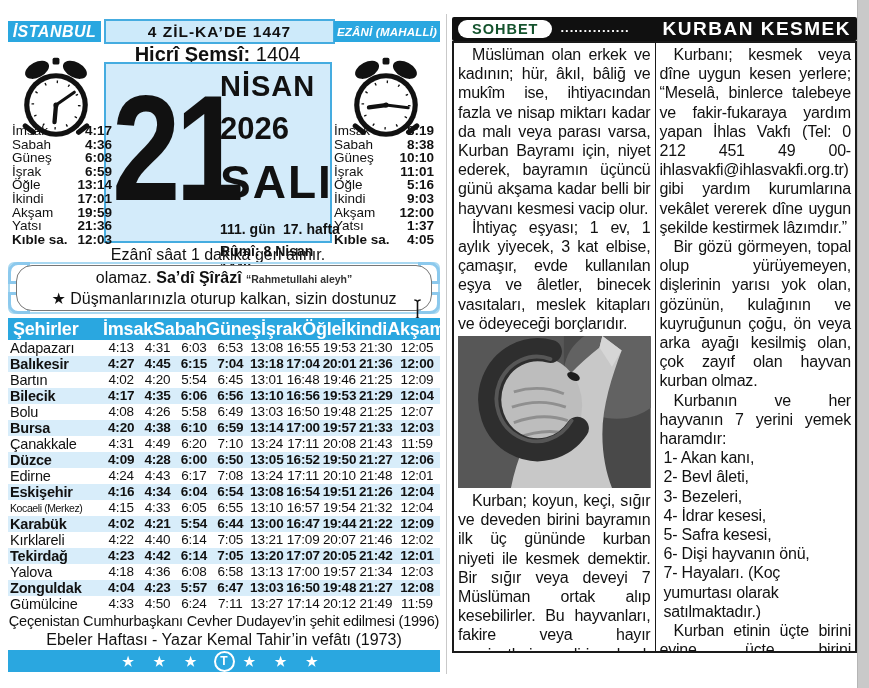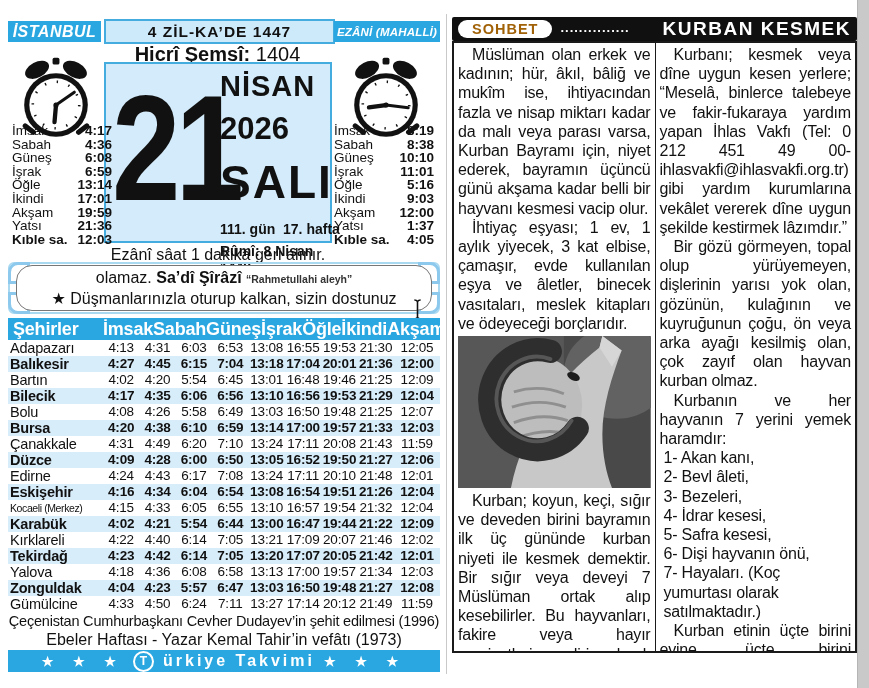--- a/index.html
+++ b/index.html
@@ -77,21 +77,21 @@
   .brand-text{letter-spacing:3px;}
 
   
   .gutter{left:446px;top:14px;width:1px;height:660px;background:#c9c9c9;}
   .scan-edge{right:0;top:0;width:11px;height:688px;background:#c9c9c9;
     border-left:1px solid #b5b5b5;}
 
   
   .sohbet-bar{left:452px;top:17px;width:405px;height:24px;background:#101010;border-radius:2px;
     display:flex;align-items:center;padding:0 6px;box-sizing:border-box;color:#fff;}
-  .sohbet-pill{background:#fff;color:#a16207;border-radius:11px;font-weight:900;font-size:14.5px;
+  .sohbet-pill{background:#fff;color:#14532d;border-radius:11px;font-weight:900;font-size:14.5px;
     padding:1px 14px;letter-spacing:1px;}
   .sohbet-dots{font-weight:900;font-size:13px;letter-spacing:1px;margin:0 6px 4px 8px;}
   .sohbet-title{font-weight:900;font-size:19px;letter-spacing:1.5px;flex:1;text-align:right;}
 
   .article{left:452px;top:41px;width:405px;height:612px;border:2px solid #1a1a1a;box-sizing:border-box;
     display:flex;overflow:hidden;}
   .col{width:50%;box-sizing:border-box;padding:2px 4px;overflow:hidden;}
   .col2{border-left:1px solid #1a1a1a;}
   .para{margin:0;font-size:16px;line-height:19.2px;text-align:justify;text-indent:14px;letter-spacing:-.2px;}
   .list p{margin:0;font-size:16px;line-height:19.2px;padding-left:4px;letter-spacing:-.2px;}
@@ -485,21 +485,20 @@
 </div>
 
 <div class="abs events">
   <div class="event1">Çeçenistan Cumhurbaşkanı Cevher Dudayev’in şehit edilmesi (1996)</div>
   <div class="event2">Ebeler Haftası - Yazar Kemal Tahir’in vefâtı (1973)</div>
 </div>
 
 <div class="abs cyan brand-bar">
   <span class="brand-stars">★ ★ ★</span>
   <span class="brand-logo">T</span>
-  <span class="brand-text">ürkiye Takvimi</span>
   <span class="brand-stars">★ ★ ★</span>
 </div>
 
 <div class="abs gutter"></div>
 <div class="abs scan-edge"></div>
 
 <div class="abs sohbet-bar">
   <span class="sohbet-pill">SOHBET</span>
   <span class="sohbet-dots">...............</span>
   <span class="sohbet-title">KURBAN KESMEK</span>

